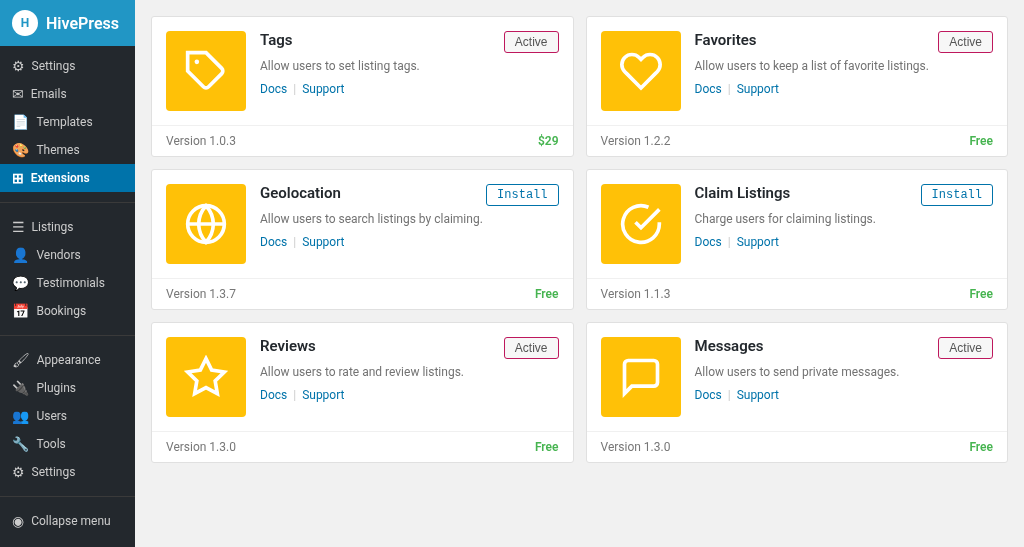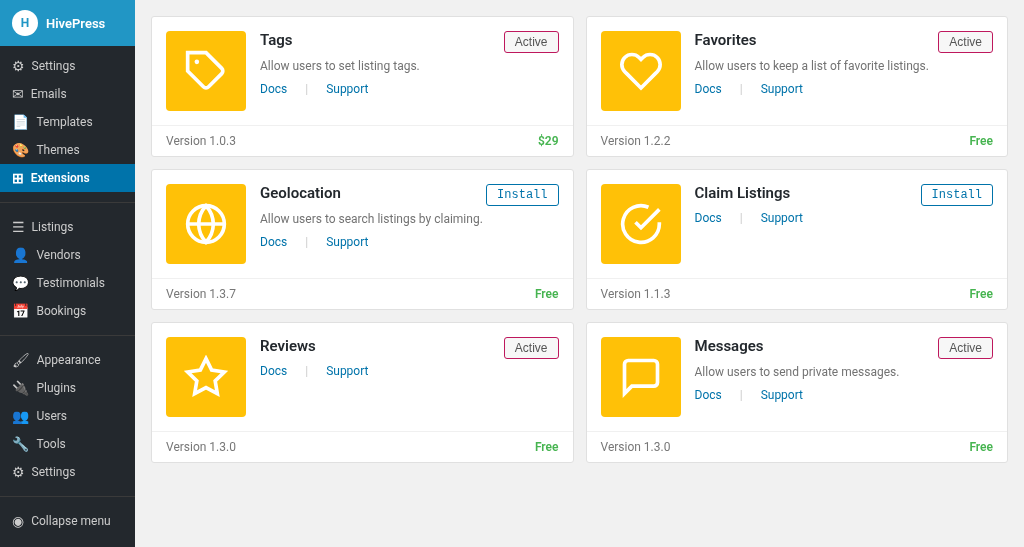--- a/index.html
+++ b/index.html
@@ -24,21 +24,21 @@
       cursor: pointer;
     }
     #sidebar-logo .logo-icon {
       width: 26px; height: 26px;
       background: white;
       border-radius: 50%;
       display: flex; align-items: center; justify-content: center;
       font-size: 12px; font-weight: bold; color: #2196c5;
     }
     #sidebar-logo .logo-text {
-      color: white; font-size: 13px; font-weight: 600;
+      color: white; font-size: 16px; font-weight: 600;
     }
     .sidebar-section {
       padding: 6px 0;
     }
     .sidebar-item {
       display: flex; align-items: center; gap: 7px;
       padding: 6px 12px;
       font-size: 12px;
       color: #ccc;
       cursor: pointer;
@@ -132,21 +132,21 @@
 
     .ext-desc {
       font-size: 12px;
       color: #737373;
       margin-bottom: 7px;
       line-height: 1.4;
     }
 
     .ext-links {
       display: flex;
-      gap: 12px;
+      gap: 0;
       font-size: 12px;
     }
 
     .ext-links a {
       color: #0073aa;
       text-decoration: none;
       cursor: pointer;
     }
 
     .ext-link-divider {
@@ -351,20 +351,21 @@
           <svg viewBox="0 0 24 24">
             <path d="M22 11.08V12a10 10 0 1 1-5.93-9.14" stroke="white" stroke-width="2" fill="none"></path>
             <polyline points="22 4 12 14.01 9 11.01" stroke="white" stroke-width="2" fill="none"></polyline>
           </svg>
         </div>
         <div class="ext-info">
           <div class="ext-header">
             <span class="ext-title">Claim Listings</span>
             <button class="ext-btn install">Install</button>
           </div>
+          <div class="ext-desc">Charge users for claiming listings.</div>
           <div class="ext-links">
             <a>Docs</a>
             <span class="ext-link-divider">|</span>
             <a>Support</a>
           </div>
         </div>
       </div>
       <div class="ext-footer">
         <span>Version 1.1.3</span>
         <span class="ext-price">Free</span>
@@ -376,20 +377,21 @@
         <div class="ext-icon-wrap">
           <svg viewBox="0 0 24 24">
             <polygon points="12 2 15.09 8.26 22 9.27 17 14.14 18.18 21.02 12 17.77 5.82 21.02 7 14.14 2 9.27 8.91 8.26 12 2" stroke="white" stroke-width="2" fill="none"></polygon>
           </svg>
         </div>
         <div class="ext-info">
           <div class="ext-header">
             <span class="ext-title">Reviews</span>
             <button class="ext-btn">Active</button>
           </div>
+          <div class="ext-desc">Allow users to rate and review listings.</div>
           <div class="ext-links">
             <a>Docs</a>
             <span class="ext-link-divider">|</span>
             <a>Support</a>
           </div>
         </div>
       </div>
       <div class="ext-footer">
         <span>Version 1.3.0</span>
         <span class="ext-price">Free</span>

